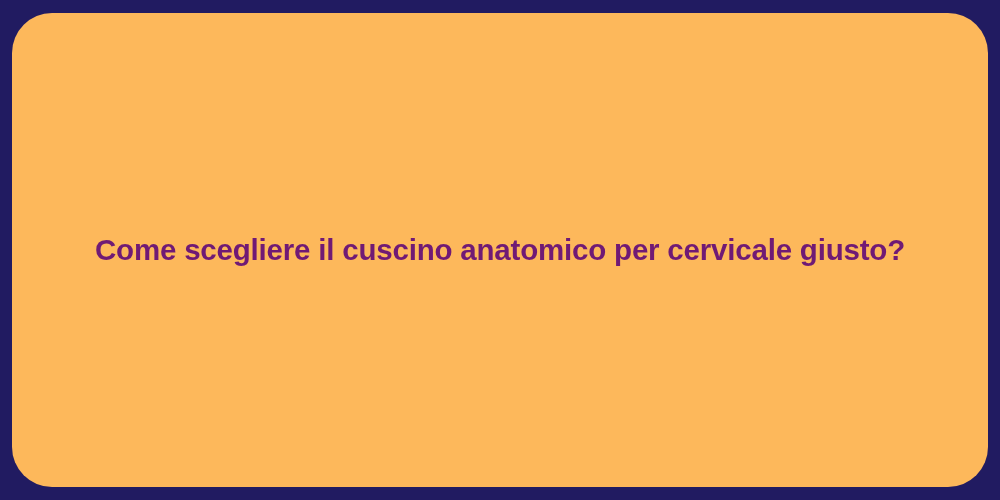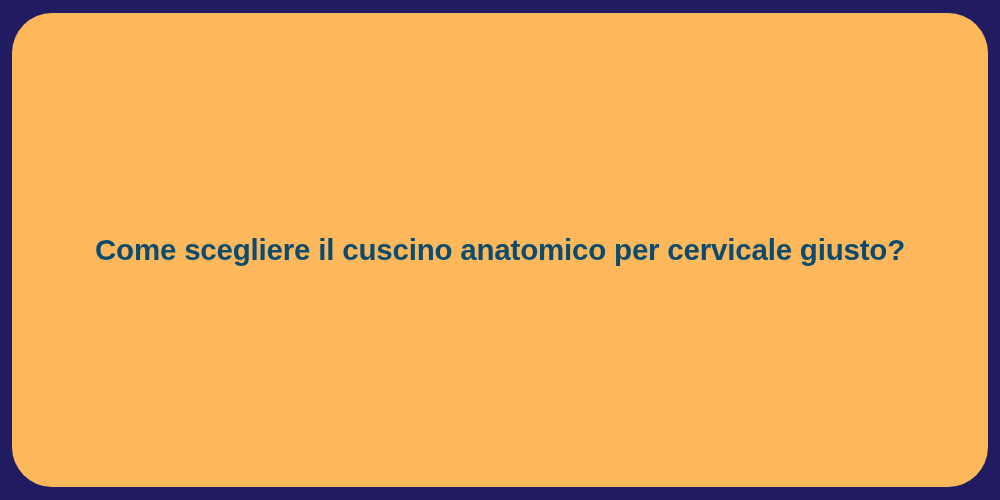--- a/index.html
+++ b/index.html
@@ -41,21 +41,21 @@
   #banner-heading {
     position: absolute;
     left: 0;
     right: 0;
     top: 50%;
     transform: translateY(-50%);
     margin: 0;
     padding: 0 40px;
     box-sizing: border-box;
     text-align: center;
-    color: #0c4a6e;
+    color: #701a75;
     font-family: "Liberation Sans", sans-serif;
     font-weight: 700;
     font-size: 29.5px;
     line-height: 1.35;
     letter-spacing: -0.2px;
     white-space: nowrap;
   }
 </style>
 </head>
 <body>

